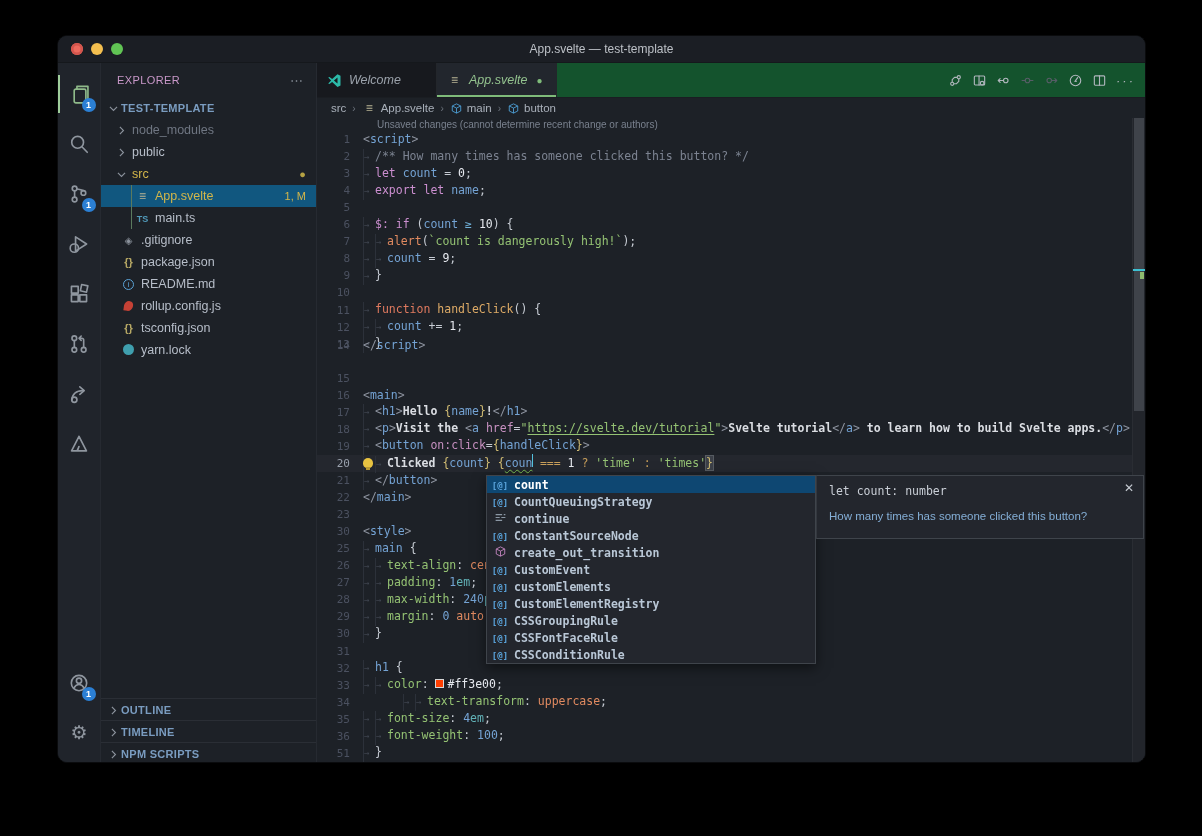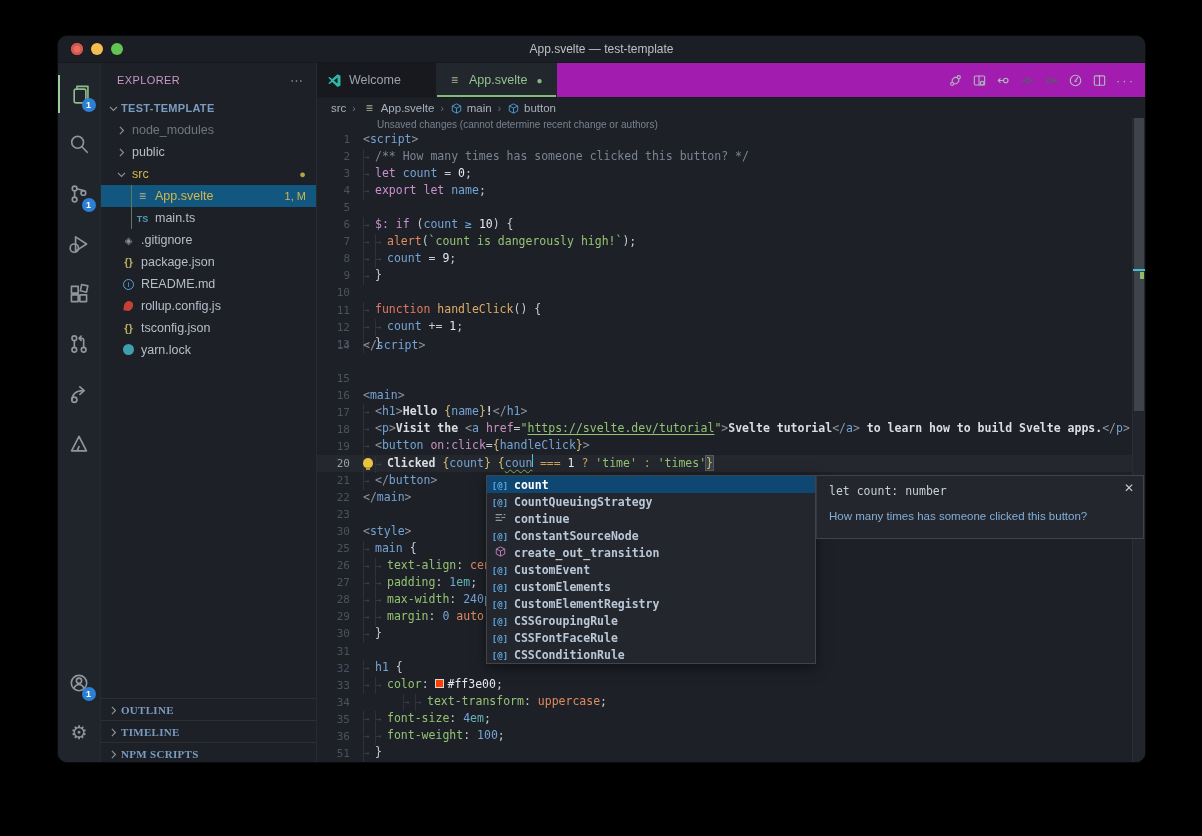--- a/index.html
+++ b/index.html
@@ -47,27 +47,27 @@
   .fi{display:inline-flex;align-items:center;justify-content:center;width:15px;height:14px;flex:none;font-size:10px;}
   .fi-ts{color:#519aba;font-weight:bold;font-size:9px;}
   .fi-json{color:#b8a965;font-weight:bold;font-size:11px;}
   .fi-info{color:#5ba3d6;}
   .fi-info i{font-style:normal;border:1px solid #5ba3d6;border-radius:50%;width:11px;height:11px;font-size:8px;display:flex;align-items:center;justify-content:center;}
   .fi-git{color:#8b929c;font-size:10px;}
   .fi-lines{color:#b8b394;font-size:12px;font-weight:bold;}
   .fi-rollup{width:9px;height:10px;background:#c54135;border-radius:55% 45% 60% 0;transform:rotate(8deg);}
   .fi-yarn{width:11px;height:11px;background:#3f9fae;border-radius:50%;}
   .dot-mod{color:#b5a243;font-size:9px;}
-  .sb-sections{margin-top:auto;font-family:Liberation Serif, serif;}
+  .sb-sections{margin-top:auto;}
   .section{height:22px;display:flex;align-items:center;border-top:1px solid #2a2e35;padding-left:6px;cursor:pointer;}
   .section .label{font-size:11px;font-weight:bold;color:#7a9cc0;letter-spacing:.3px;margin-left:2px;}
 
   
   .editor-col{flex:1;display:flex;flex-direction:column;min-width:0;}
-  .tabbar{height:35px;background:#a21caf;display:flex;position:relative;border-bottom:1px solid #1a1d22;}
+  .tabbar{height:35px;background:#14532d;display:flex;position:relative;border-bottom:1px solid #1a1d22;font-style:italic;}
   .tab{width:120px;display:flex;align-items:center;gap:7px;padding:0 10px;font-size:12.5px;color:#9ba2ab;
     background:#17191e;border-right:1px solid #23262b;cursor:pointer;position:relative;}
   .tab.active{background:#22262d;color:#93c28e;}
   .tab.active::after{content:"";position:absolute;left:0;right:0;bottom:0;height:2px;background:#7fbb7a;}
   .tab .dirty{color:#7fbb7a;font-size:10px;margin-left:2px;}
   .tab-actions{position:absolute;right:10px;top:0;height:35px;display:flex;align-items:center;gap:9px;color:#b0b6bd;}
   .tab-actions .dim{color:#565d66;}
   .ta{cursor:pointer;display:flex;align-items:center;}
 
   .breadcrumb{height:20px;display:flex;align-items:center;background:#1d2127;padding-left:14px;font-size:11.5px;color:#a9b0ba;gap:4px;}

